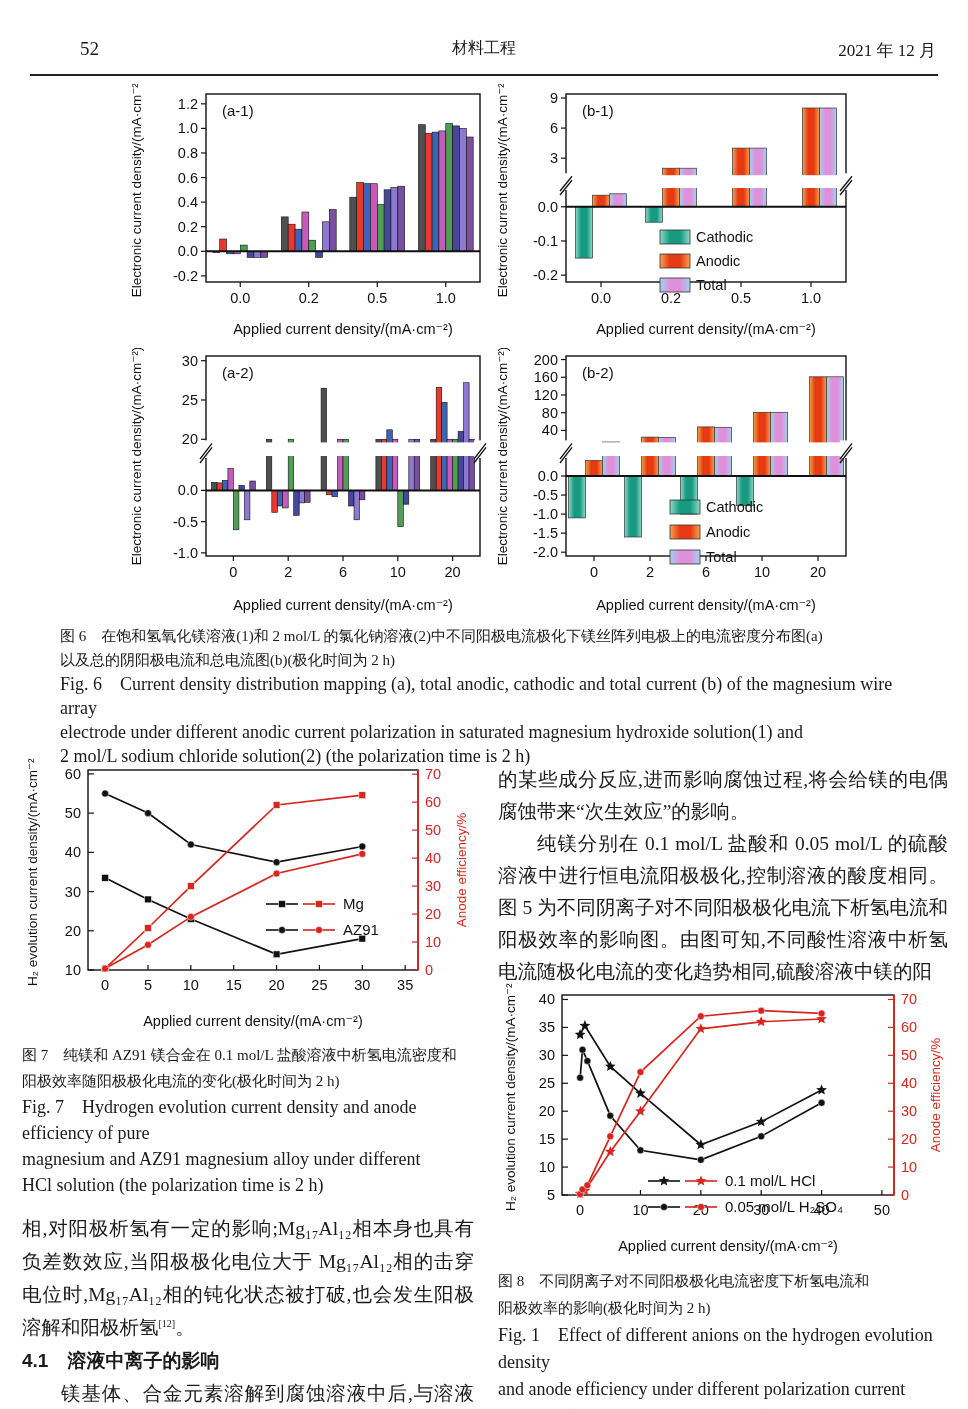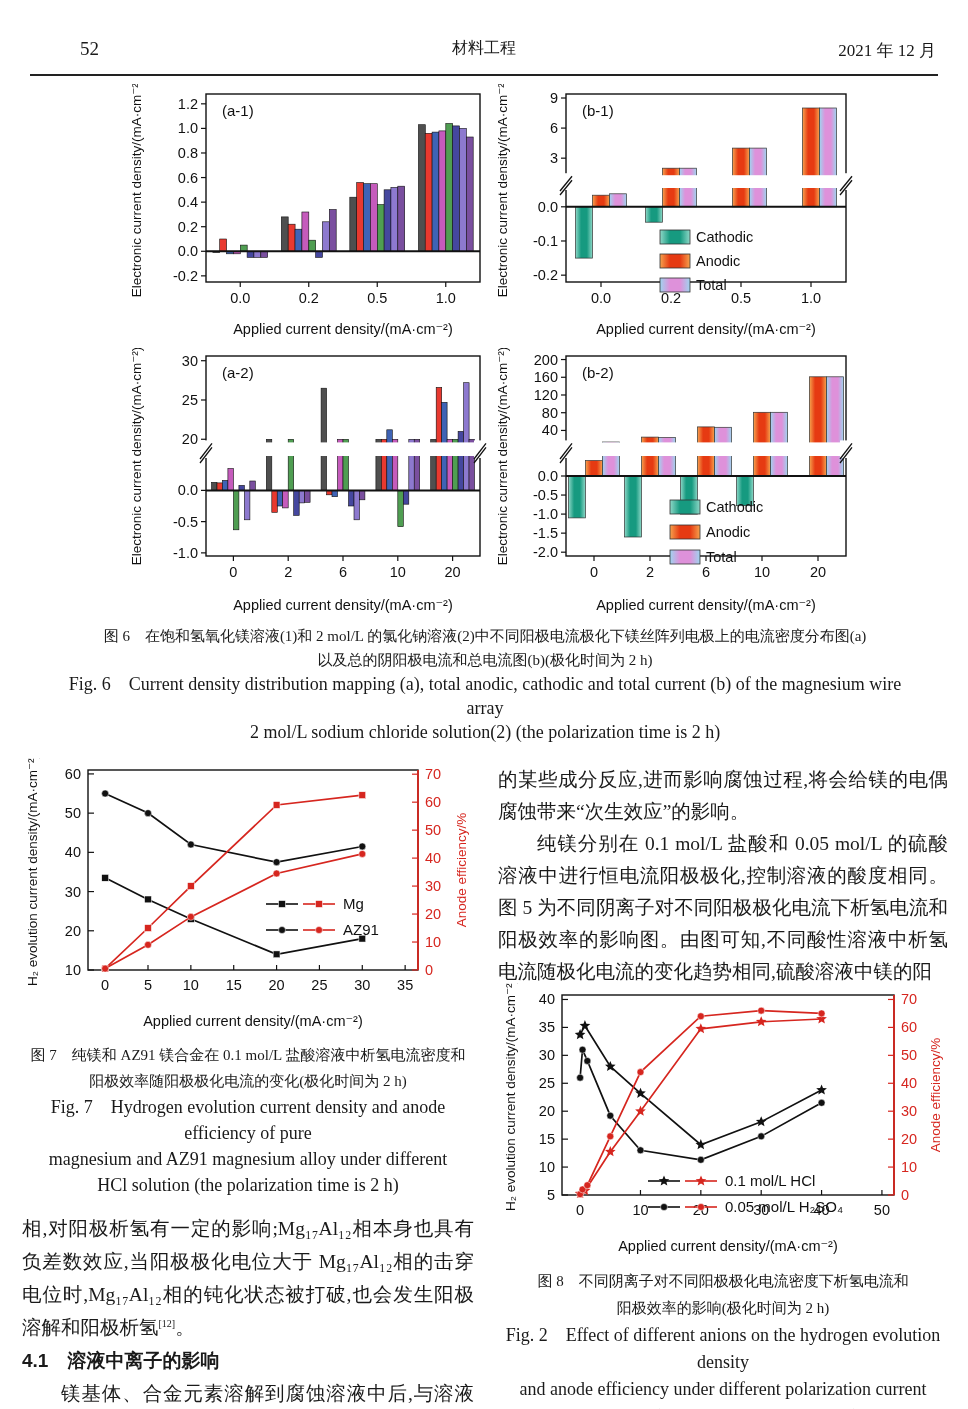--- a/index.html
+++ b/index.html
@@ -10,21 +10,21 @@
   .hdr .jt{position:absolute;left:0;right:0;text-align:center;top:0;font-size:16px;}
   .hdr .iss{position:absolute;right:0;top:1px;font-size:17px;text-align:right;}
   .rule{position:absolute;top:74px;left:30px;right:30px;height:0;border-top:2.5px solid #222;}
   .chart{position:absolute;}
   #chart-a1{left:126px;top:84px;width:366px;height:256px;}
   #chart-b1{left:492px;top:84px;width:366px;height:256px;}
   #chart-a2{left:126px;top:348px;width:366px;height:268px;}
   #chart-b2{left:492px;top:348px;width:366px;height:268px;}
   #chart-f7{left:22px;top:758px;width:452px;height:274px;}
   #chart-f8{left:500px;top:983px;width:448px;height:274px;}
-  .cap{position:absolute;text-align:center;}
+  .cap{position:absolute;text-align:left;}
   .cap .zh{font-size:15px;line-height:24px;}
   .cap .en{font-size:18px;line-height:24px;}
   #cap6{top:624px;left:60px;width:850px;}
   #cap7{top:1042px;left:22px;width:452px;}
   #cap7 .zh{line-height:26px;}  #cap7 .en{line-height:26px;}
   #cap8{top:1268px;left:498px;width:450px;}
   #cap8 .zh{line-height:27px;}  #cap8 .en{line-height:27px;}
   .coltext{position:absolute;font-size:19.5px;text-align:justify;}
   #ltext{left:22px;top:1212px;width:452px;line-height:33px;}
   #rtext{left:498px;top:764px;width:450px;line-height:32px;}
@@ -338,20 +338,21 @@
         <rect x="178" y="177" width="30" height="14" fill="url(#g1b2)" stroke="#333" stroke-width="0.8"></rect>
         <text x="214" y="189" font-size="14.5" fill="#111" text-anchor="start" font-family="&quot;Liberation Sans&quot;,&quot;DejaVu Sans&quot;,sans-serif">Anodic</text>
         <rect x="178" y="202" width="30" height="14" fill="url(#g2b2)" stroke="#333" stroke-width="0.8"></rect>
         <text x="214" y="214" font-size="14.5" fill="#111" text-anchor="start" font-family="&quot;Liberation Sans&quot;,&quot;DejaVu Sans&quot;,sans-serif">Total</text>
       </svg></div>
 
   <div class="cap" id="cap6">
     <div class="zh">图 6　在饱和氢氧化镁溶液(1)和 2 mol/L 的氯化钠溶液(2)中不同阳极电流极化下镁丝阵列电极上的电流密度分布图(a)</div>
     <div class="zh">以及总的阴阳极电流和总电流图(b)(极化时间为 2 h)</div>
     <div class="en">Fig. 6　Current density distribution mapping (a), total anodic, cathodic and total current (b) of the magnesium wire array</div>
+    <div class="en">electrode under different anodic current polarization in saturated magnesium hydroxide solution(1) and</div>
     <div class="en">2 mol/L sodium chloride solution(2) (the polarization time is 2 h)</div>
   </div>
 
   <div class="chart" id="chart-f7"><svg width="452" height="274">
         <rect x="66" y="12" width="330" height="200" fill="none" stroke="#111" stroke-width="1.4"></rect>
         <line x1="396" y1="12" x2="396" y2="212" stroke="#d6261f" stroke-width="1.8"></line>
         <line x1="83.14285714285714" y1="212" x2="83.14285714285714" y2="207" stroke="#111" stroke-width="1.2"></line>
         <text x="83.14285714285714" y="232" font-size="14.5" fill="#111" text-anchor="middle" font-family="&quot;Liberation Sans&quot;,&quot;DejaVu Sans&quot;,sans-serif">0</text>
         <line x1="126" y1="212" x2="126" y2="207" stroke="#111" stroke-width="1.2"></line>
         <text x="126" y="232" font-size="14.5" fill="#111" text-anchor="middle" font-family="&quot;Liberation Sans&quot;,&quot;DejaVu Sans&quot;,sans-serif">5</text>
@@ -545,18 +546,18 @@
         <line x1="148" y1="224" x2="180" y2="224" stroke="#111111" stroke-width="1.6"></line>
         <circle cx="164" cy="224" r="3.5" fill="#111111" stroke="#fff" stroke-width="0.5"></circle>
         <line x1="185" y1="224" x2="217" y2="224" stroke="#d6261f" stroke-width="1.6"></line>
         <circle cx="201" cy="224" r="3.5" fill="#d6261f" stroke="#fff" stroke-width="0.5"></circle>
         <text x="225" y="229" font-size="15" fill="#111" text-anchor="start" font-family="&quot;Liberation Sans&quot;,&quot;DejaVu Sans&quot;,sans-serif">0.05 mol/L H₂SO₄</text>
       </svg></div>
 
   <div class="cap" id="cap8">
     <div class="zh">图 8　不同阴离子对不同阳极极化电流密度下析氢电流和</div>
     <div class="zh">阳极效率的影响(极化时间为 2 h)</div>
-    <div class="en">Fig. 2　Effect of different anions on the hydrogen evolution density</div>
+    <div class="en">Fig. 1　Effect of different anions on the hydrogen evolution density</div>
     <div class="en">and anode efficiency under different polarization current</div>
     <div class="en">densities (the polarization time is 2 h)</div>
   </div>
 
 </div>
 
 </body></html>

